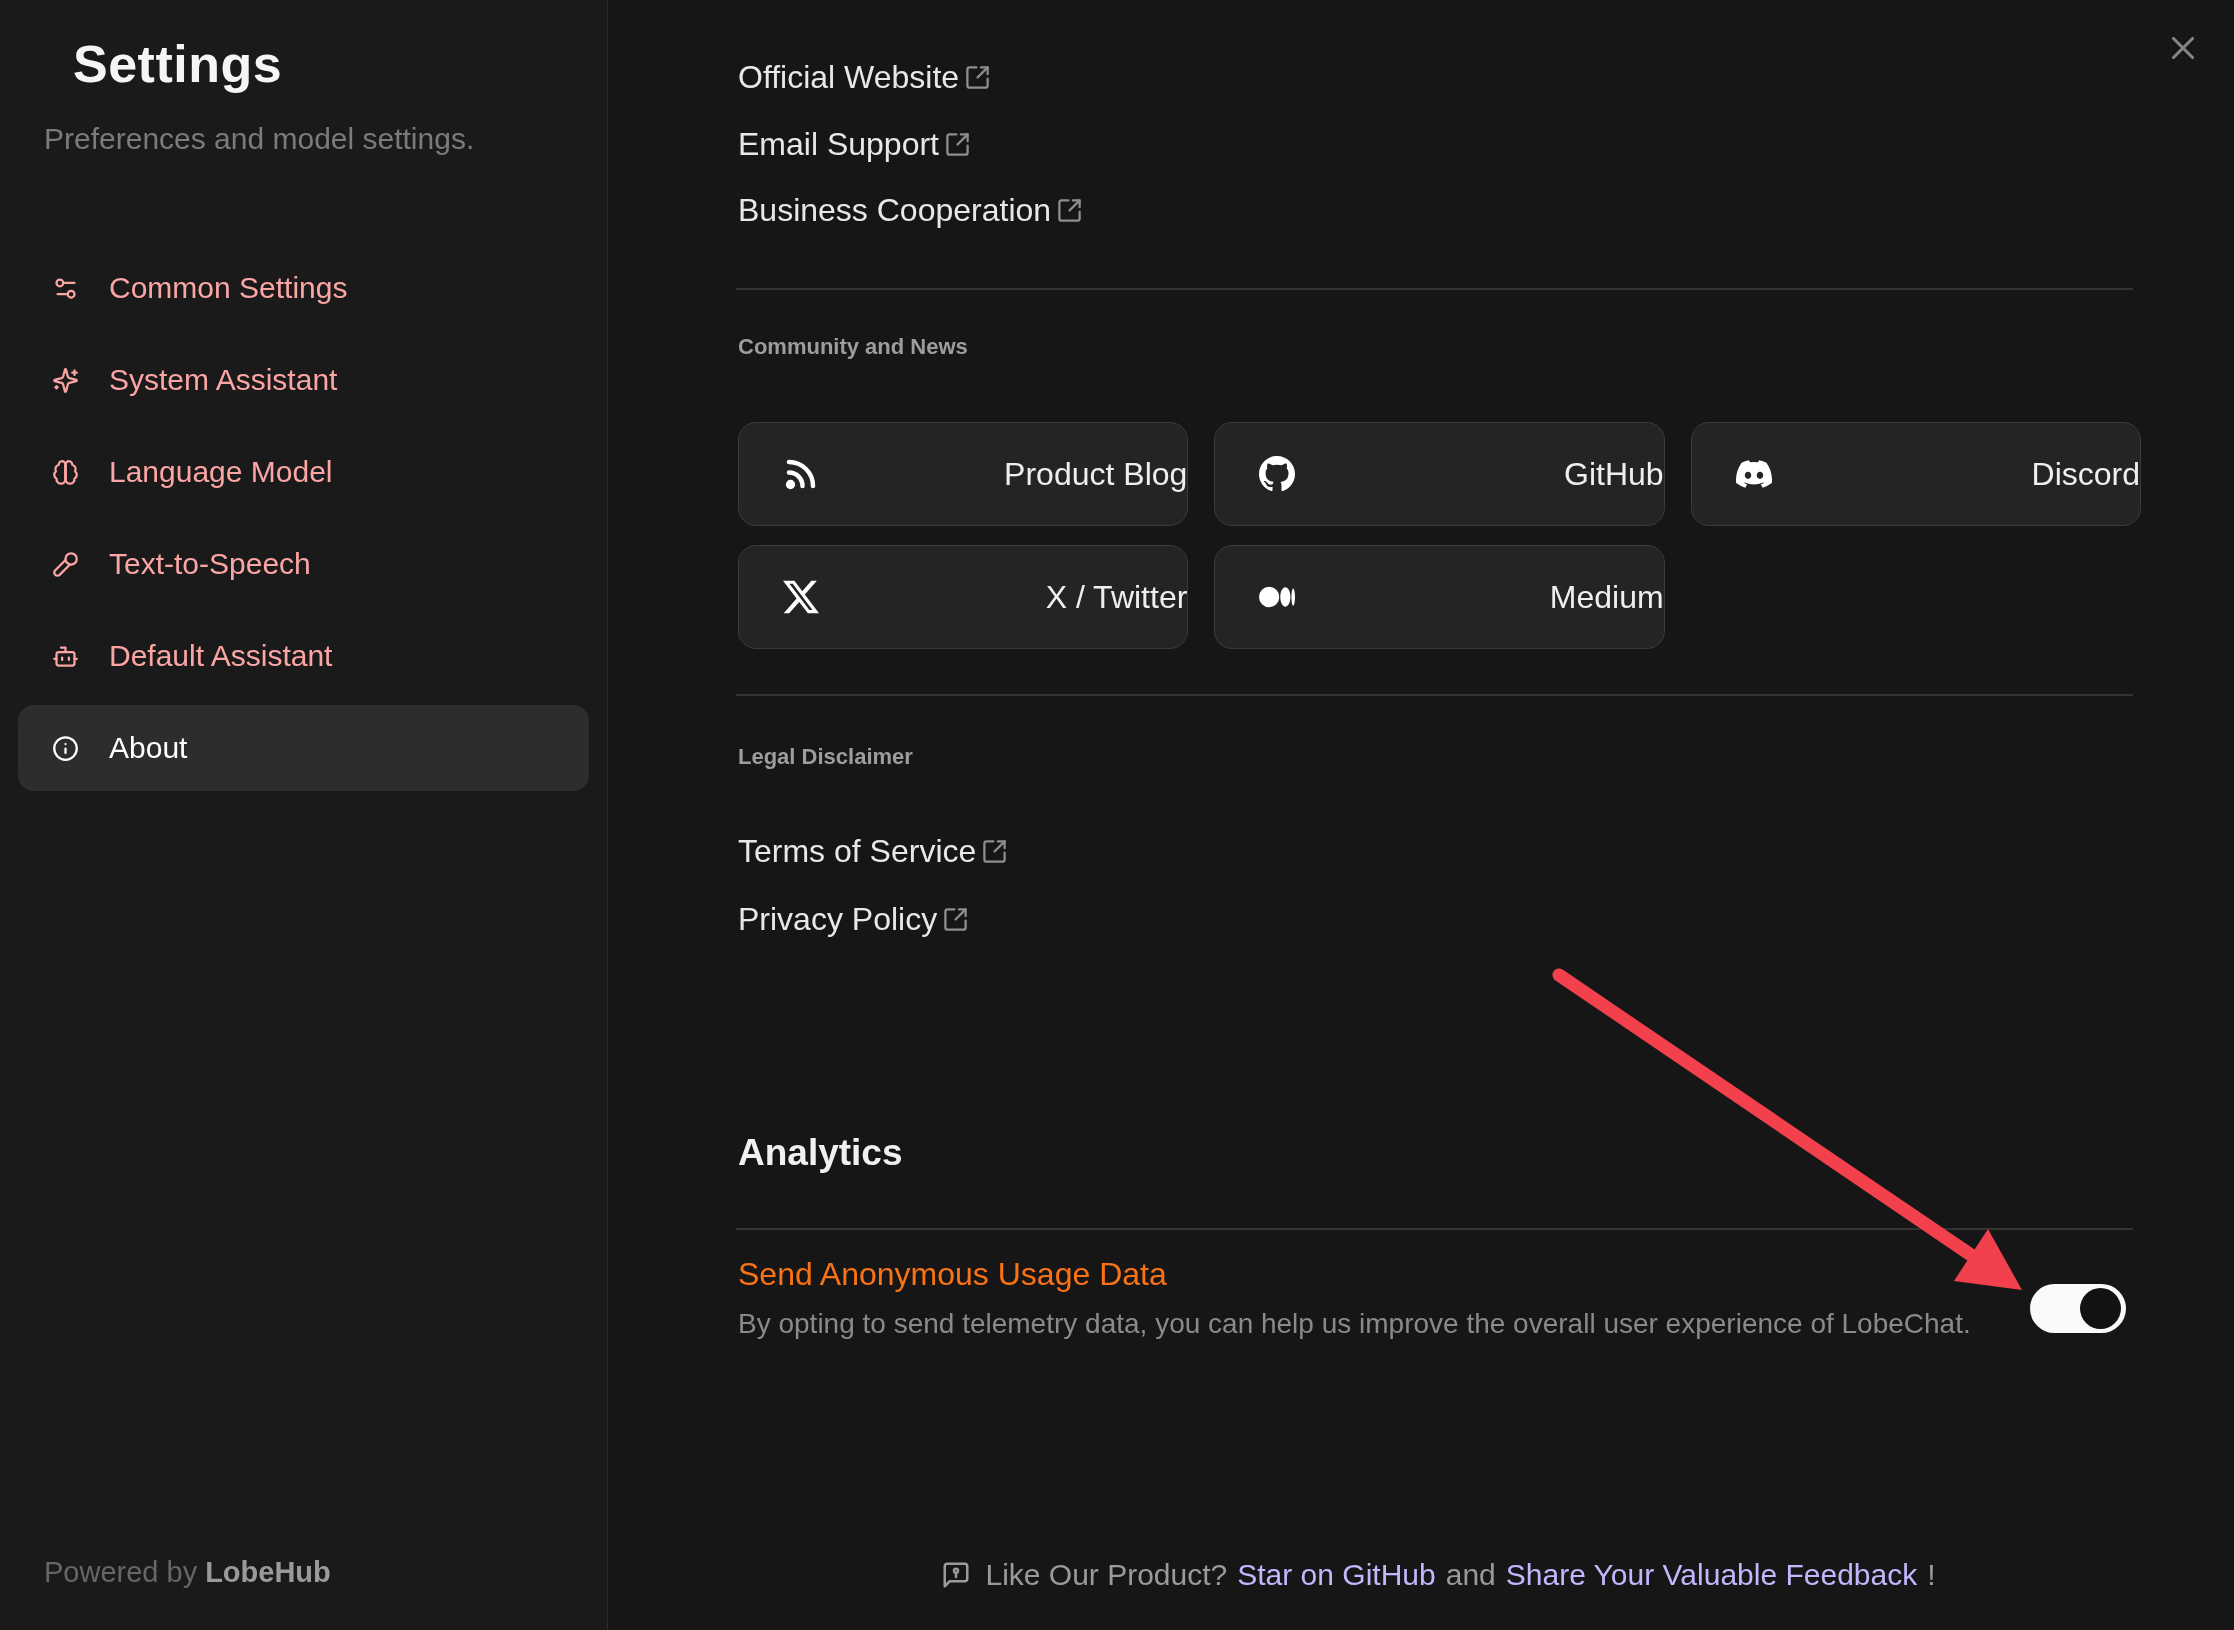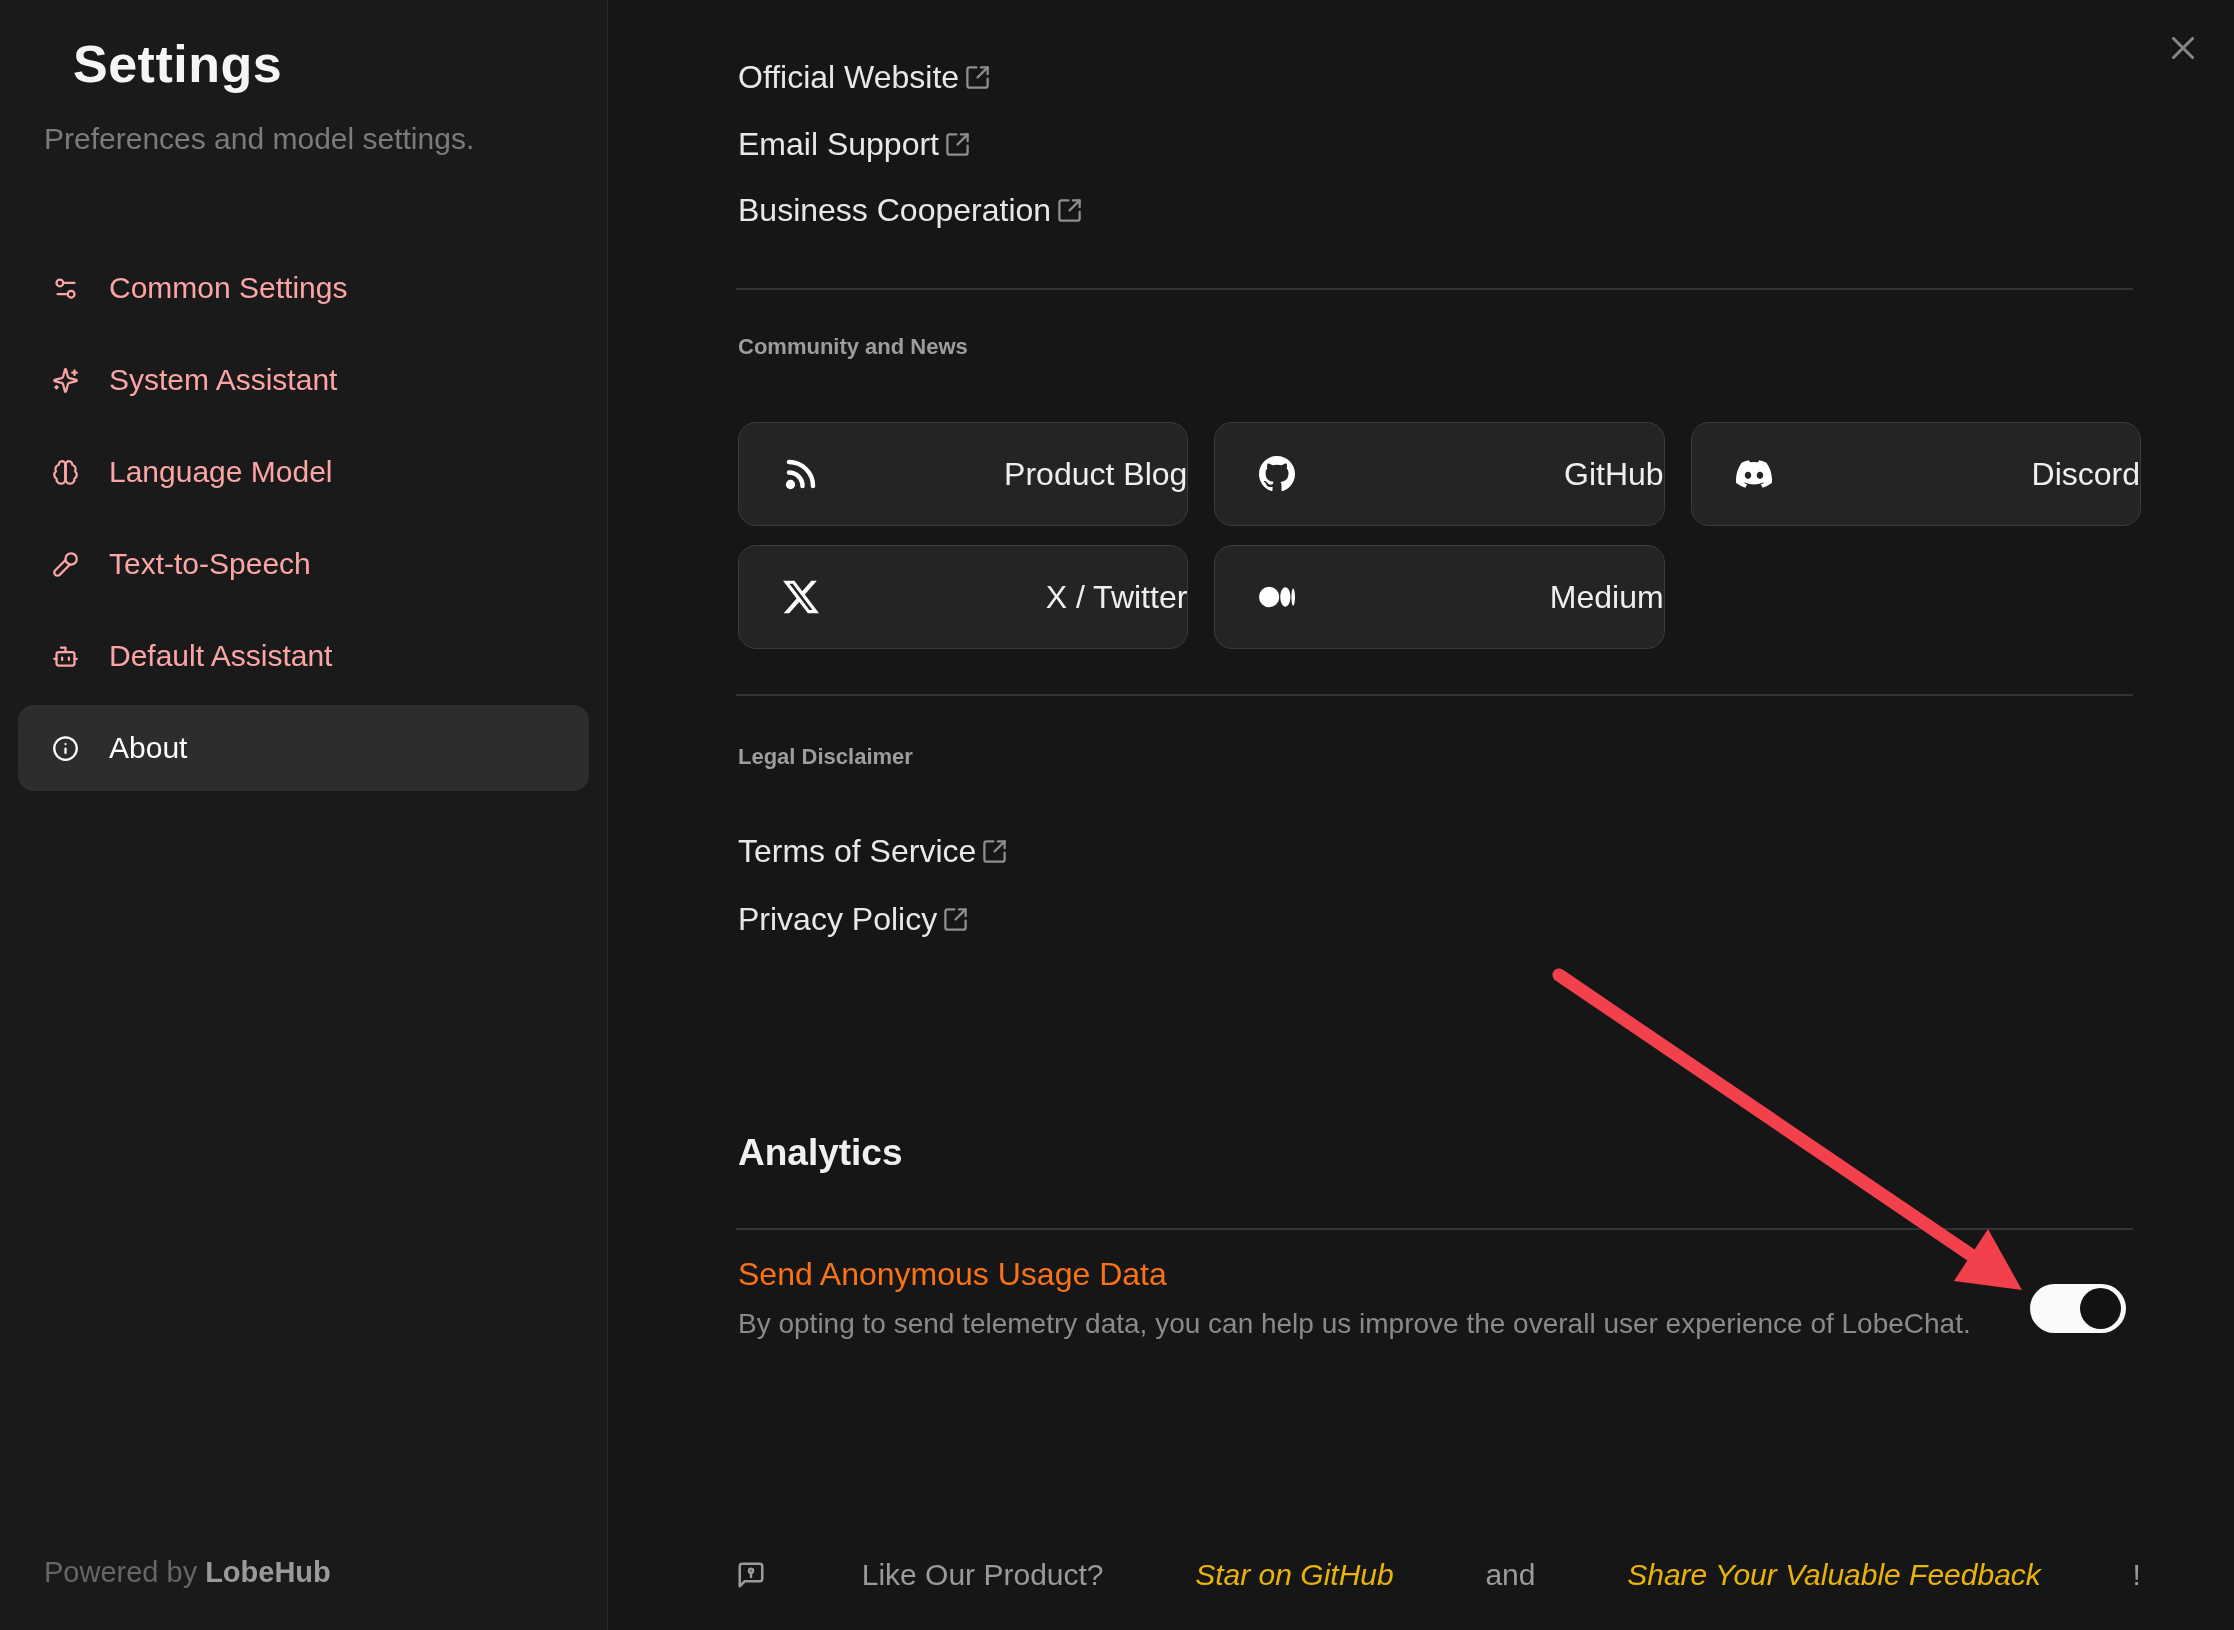--- a/index.html
+++ b/index.html
@@ -31,24 +31,24 @@
             grid-template-columns:repeat(3,1fr);column-gap:26px;row-gap:19px;}
   .com-btn{height:104px;background:#242424;border:1px solid #3b3b3b;border-radius:18px;
            display:flex;align-items:center;gap:24px;padding-left:44px;box-sizing:border-box;cursor:pointer;justify-content:space-between;}
   .com-btn svg{width:36px;height:36px;flex:0 0 36px;color:#ffffff;}
   .com-btn .txt{font-size:32px;color:#efefef;}
   .setting-label{position:absolute;left:2px;top:1256px;font-size:32px;color:#f97316;}
   .setting-desc{position:absolute;left:2px;top:1308px;font-size:28px;color:#8a8a8a;}
   .toggle{position:absolute;left:1294px;top:1284px;width:96px;height:49px;border-radius:25px;
           background:#fafafa;cursor:pointer;}
   .toggle .knob{position:absolute;right:5px;top:4px;width:41px;height:41px;border-radius:50%;background:#121212;}
-  .main-foot{position:absolute;left:0;top:1558px;width:1405px;display:flex;justify-content:space-between;
+  .main-foot{position:absolute;left:0;top:1558px;width:1405px;display:flex;justify-content:center;
              align-items:center;gap:10px;font-size:30px;color:#9a9a9a;}
   .main-foot svg{width:30px;height:30px;color:#9a9a9a;margin-right:4px;}
-  .main-foot .lnk{color:#eab308;cursor:pointer;font-style:italic;}
+  .main-foot .lnk{color:#c4b5fd;cursor:pointer;}
   
   #close-btn{position:absolute;left:2152px;top:18px;width:62px;height:60px;display:flex;
              align-items:center;justify-content:center;cursor:pointer;}
   #close-btn svg{width:38px;height:38px;color:#848484;}
   #arrow{position:absolute;left:1540px;top:950px;width:500px;height:370px;pointer-events:none;}
 </style>
 </head>
 <body>
 
 <div id="screen">

